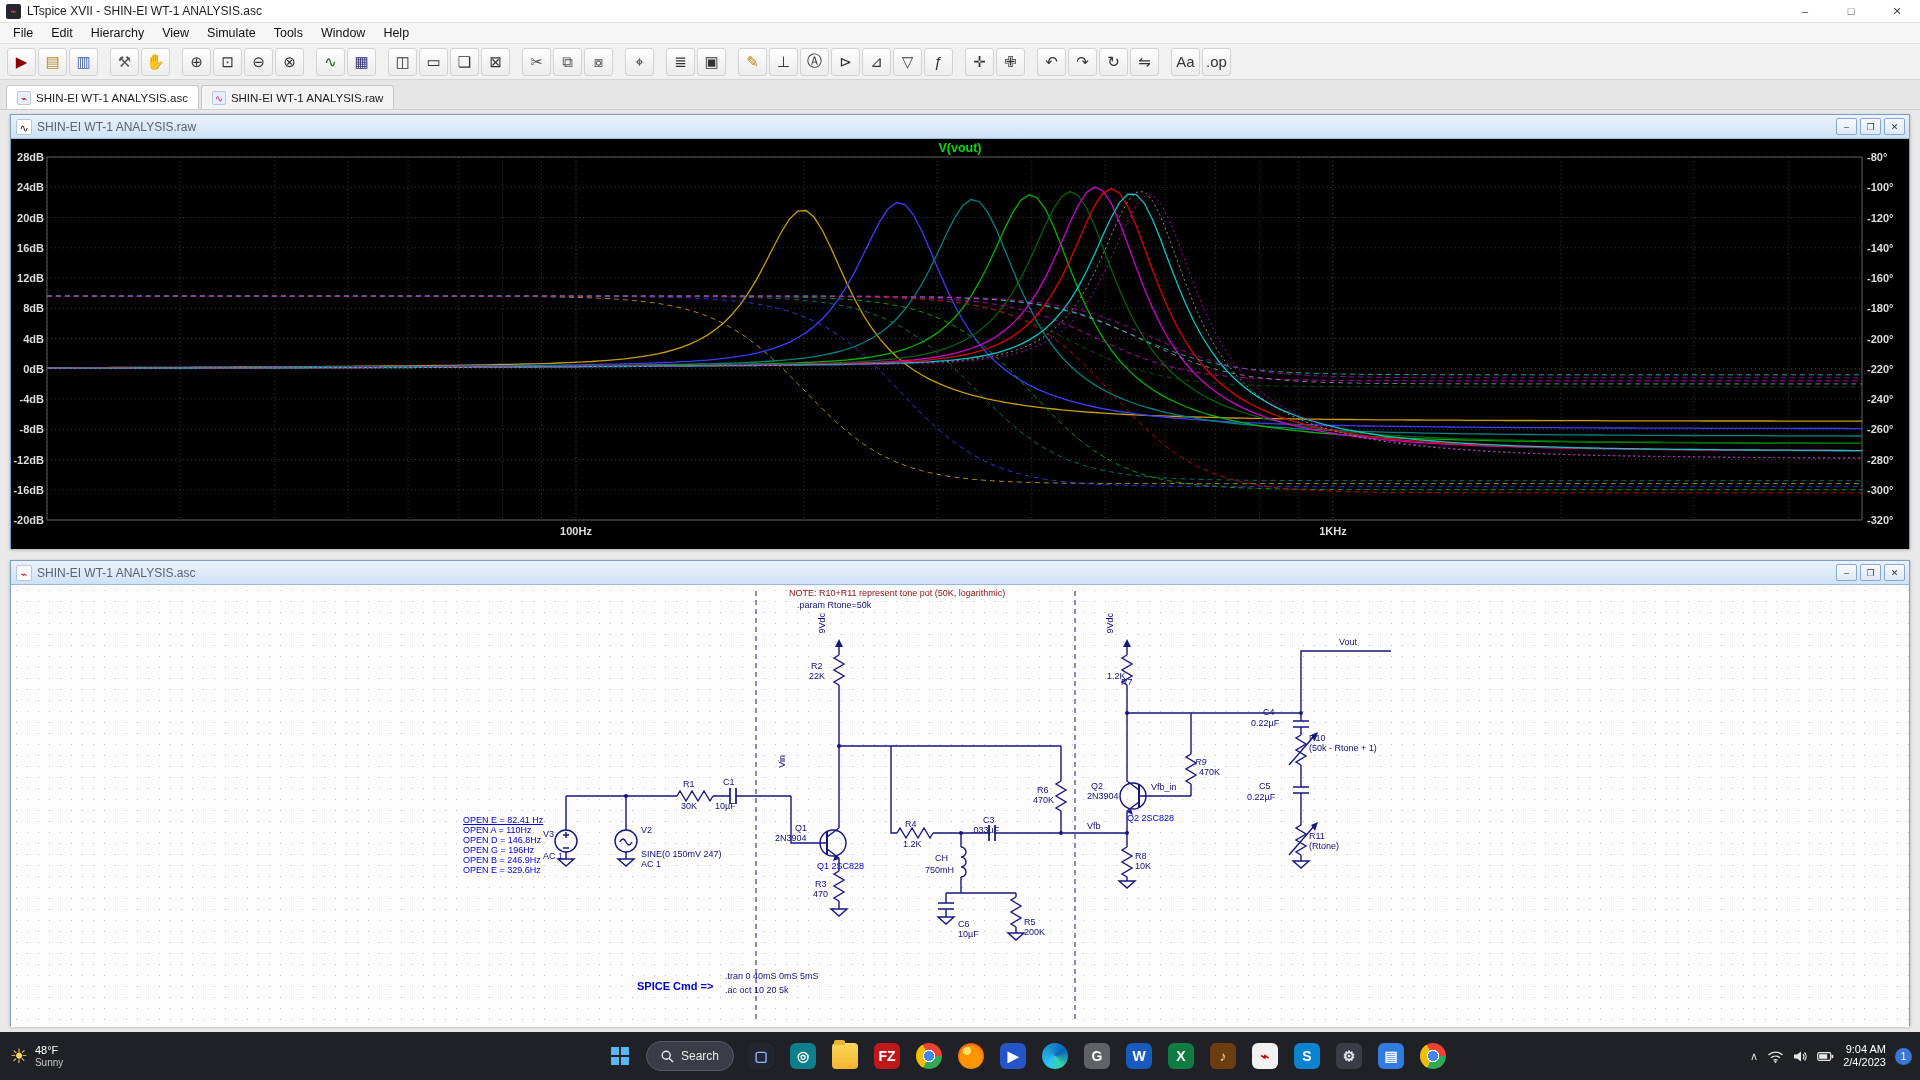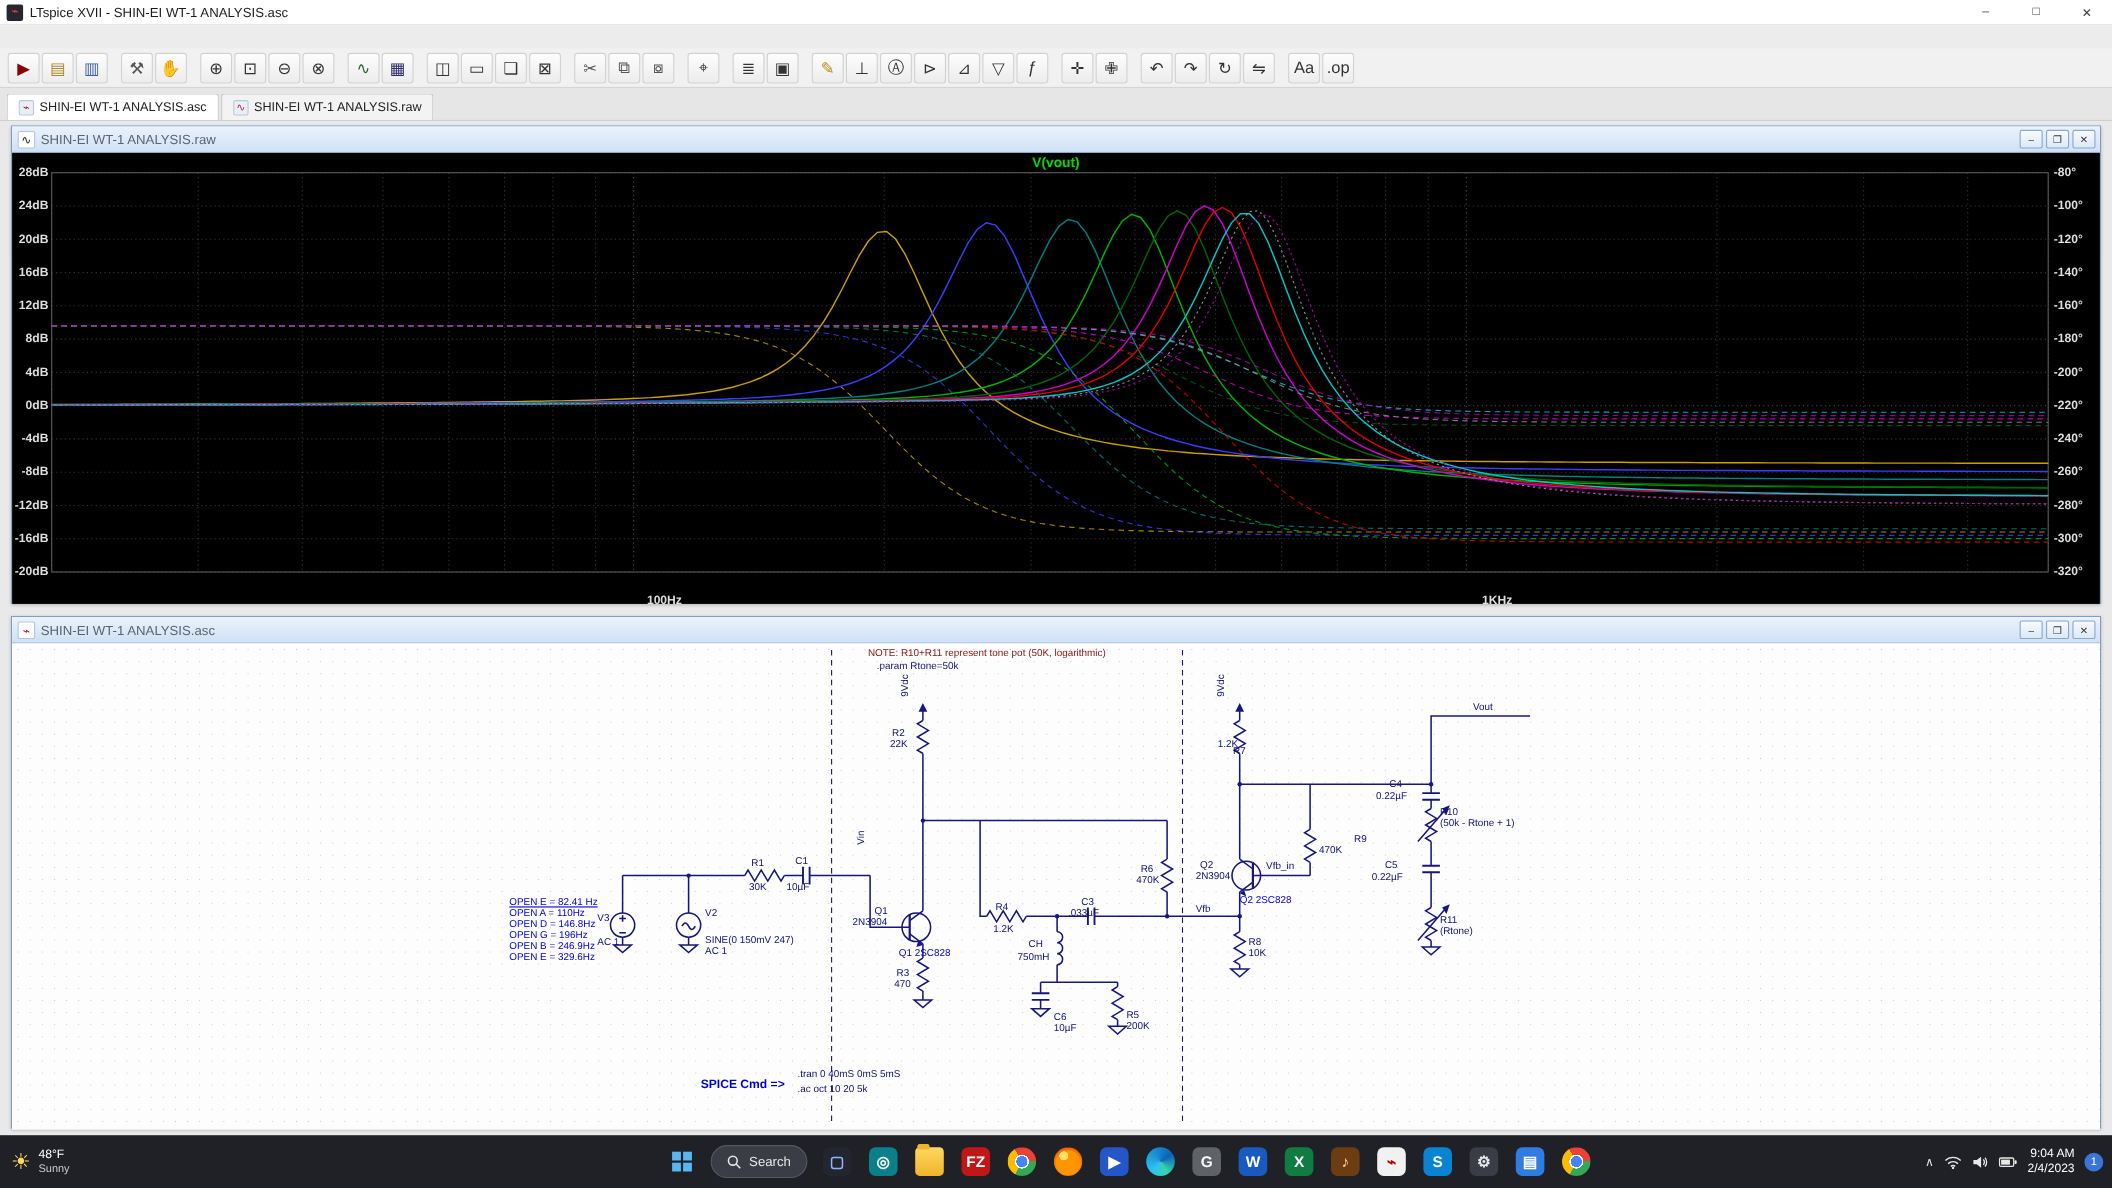--- a/index.html
+++ b/index.html
@@ -55,21 +55,21 @@
   
   .plotwin{left:10px;top:4px;width:1900px;height:435px;}
   .plot-content{position:relative;width:1898px;height:410px;background:#000;overflow:hidden;}
   .trace-title{position:absolute;top:2px;left:0;right:0;text-align:center;color:#00dd00;
     font-size:12.5px;font-weight:bold;}
   .yticks{position:absolute;display:flex;flex-direction:column;justify-content:space-between;
     top:11px;height:377px;font-size:11px;font-weight:600;color:#dedede;}
   .yticks.left{left:0;width:33px;align-items:flex-end;}
   .yticks.right{left:1856px;width:42px;align-items:flex-start;}
   .yticks span{line-height:14px;}
-  .xtick{position:absolute;top:401px;transform:translateX(-50%);font-size:11px;font-weight:600;color:#dedede;margin-left:28px;}
+  .xtick{position:absolute;top:386px;transform:translateX(-50%);font-size:11px;font-weight:600;color:#dedede;}
 
   
   .schwin{left:10px;top:450px;width:1900px;height:466px;}
   .sch-content{position:relative;width:1898px;height:442px;background:#fdfdfd;overflow:hidden;
     background-image:radial-gradient(#c3c3d2 0.7px,transparent 0.8px);background-size:11px 11px;}
   .sch-content svg{position:absolute;left:0;top:0;}
   .slabels{position:absolute;left:0;top:0;width:100%;height:100%;}
   .slabel{position:absolute;font-size:9px;line-height:10px;color:#10107a;white-space:nowrap;}
   .slabel[data-vert="true"]{writing-mode:vertical-rl;transform:rotate(180deg);}
   .slabel[data-cls="big"]{font-size:11px;font-weight:bold;}
@@ -116,20 +116,31 @@
   <div class="titlebar">
     <div class="app-icon">⌁</div>
     <span class="title-text">LTspice XVII - SHIN-EI WT-1 ANALYSIS.asc</span>
     <div class="win-controls">
       <div class="win-btn">–</div>
       <div class="win-btn">□</div>
       <div class="win-btn close">✕</div>
     </div>
   </div>
 
+  <div class="menubar">
+
+  <span class="menu-item">File</span>
+      <span class="menu-item">Edit</span>
+      <span class="menu-item">Hierarchy</span>
+      <span class="menu-item">View</span>
+      <span class="menu-item">Simulate</span>
+      <span class="menu-item">Tools</span>
+      <span class="menu-item">Window</span>
+      <span class="menu-item">Help</span>
+    </div>
 
   <div class="toolbar">
 
       <button class="tbtn" title="run" style="color: rgb(138, 0, 0);">▶</button>
 
       <button class="tbtn" title="open" style="color: rgb(176, 138, 42);">▤</button>
 
       <button class="tbtn" title="save" style="color: rgb(58, 95, 168);">▥</button>
 
       <button class="tbtn" title="control-panel" data-gap="true" style="color: rgb(85, 85, 85);">⚒</button>
@@ -475,21 +486,21 @@
             <span class="slabel" style="left: 1098px; top: 92px; padding-left: 12px;">R7</span>
 
             <span class="slabel" style="left: 1096px; top: 86px;">1.2K</span>
 
             <span class="slabel" data-vert="true" style="left: 1094px; top: 28px;">9Vdc</span>
 
             <span class="slabel" style="left: 1252px; top: 122px;">C4</span>
 
             <span class="slabel" style="left: 1240px; top: 133px;">0.22µF</span>
 
-            <span class="slabel" style="left: 1220px; top: 172px;">R9</span>
+            <span class="slabel" style="left: 1184px; top: 172px; font-style: italic;">R9</span>
 
             <span class="slabel" style="left: 1188px; top: 182px;">470K</span>
 
             <span class="slabel" style="left: 1298px; top: 148px;">R10</span>
 
             <span class="slabel" style="left: 1298px; top: 158px;">(50k - Rtone + 1)</span>
 
             <span class="slabel" style="left: 1248px; top: 196px;">C5</span>
 
             <span class="slabel" style="left: 1236px; top: 207px;">0.22µF</span>

